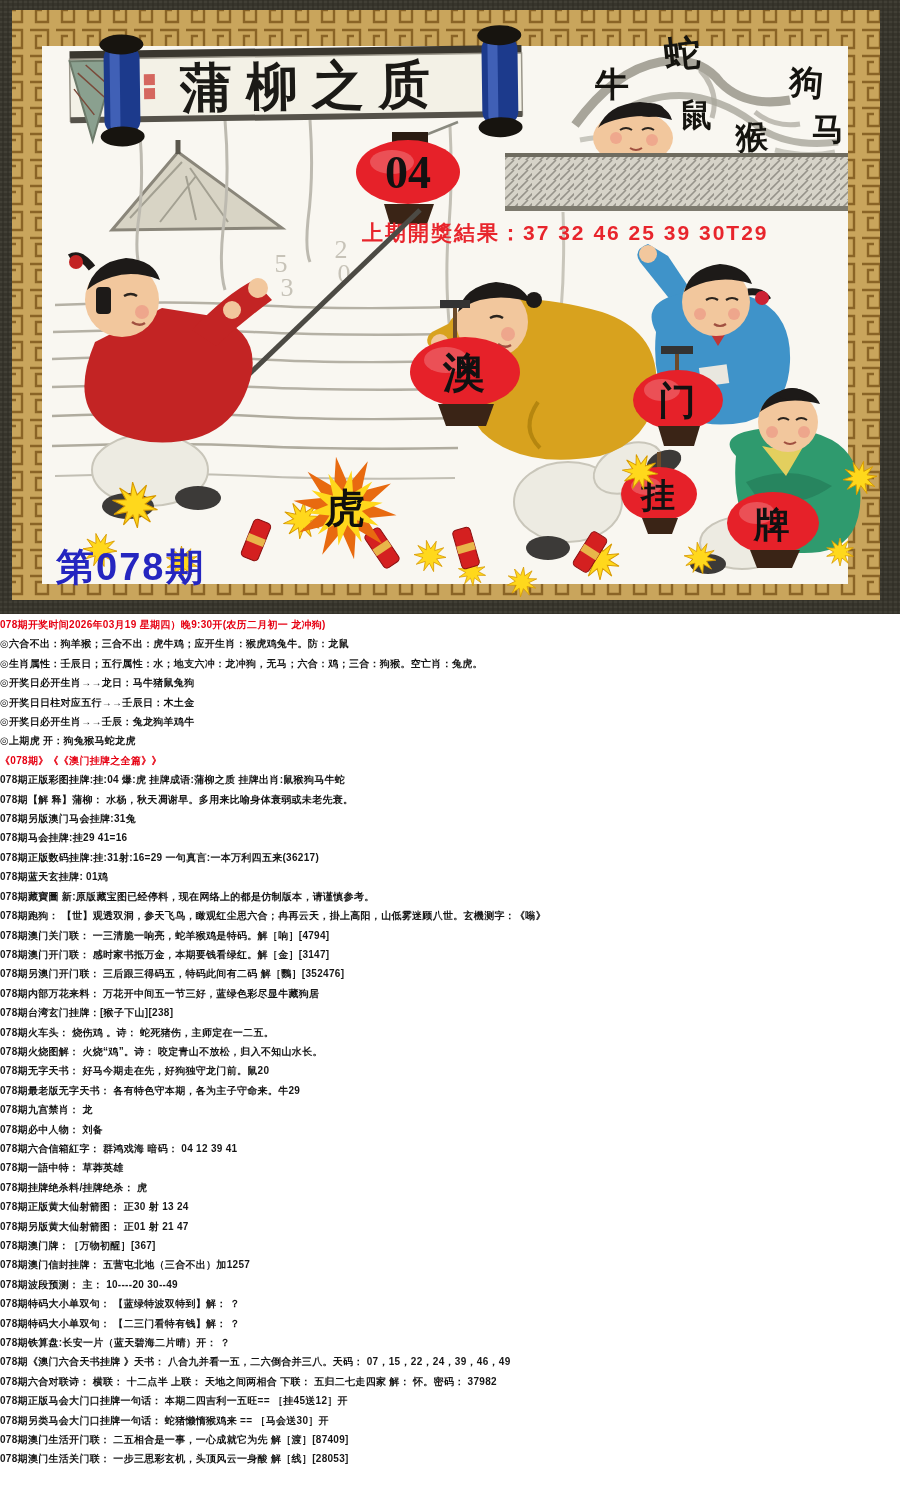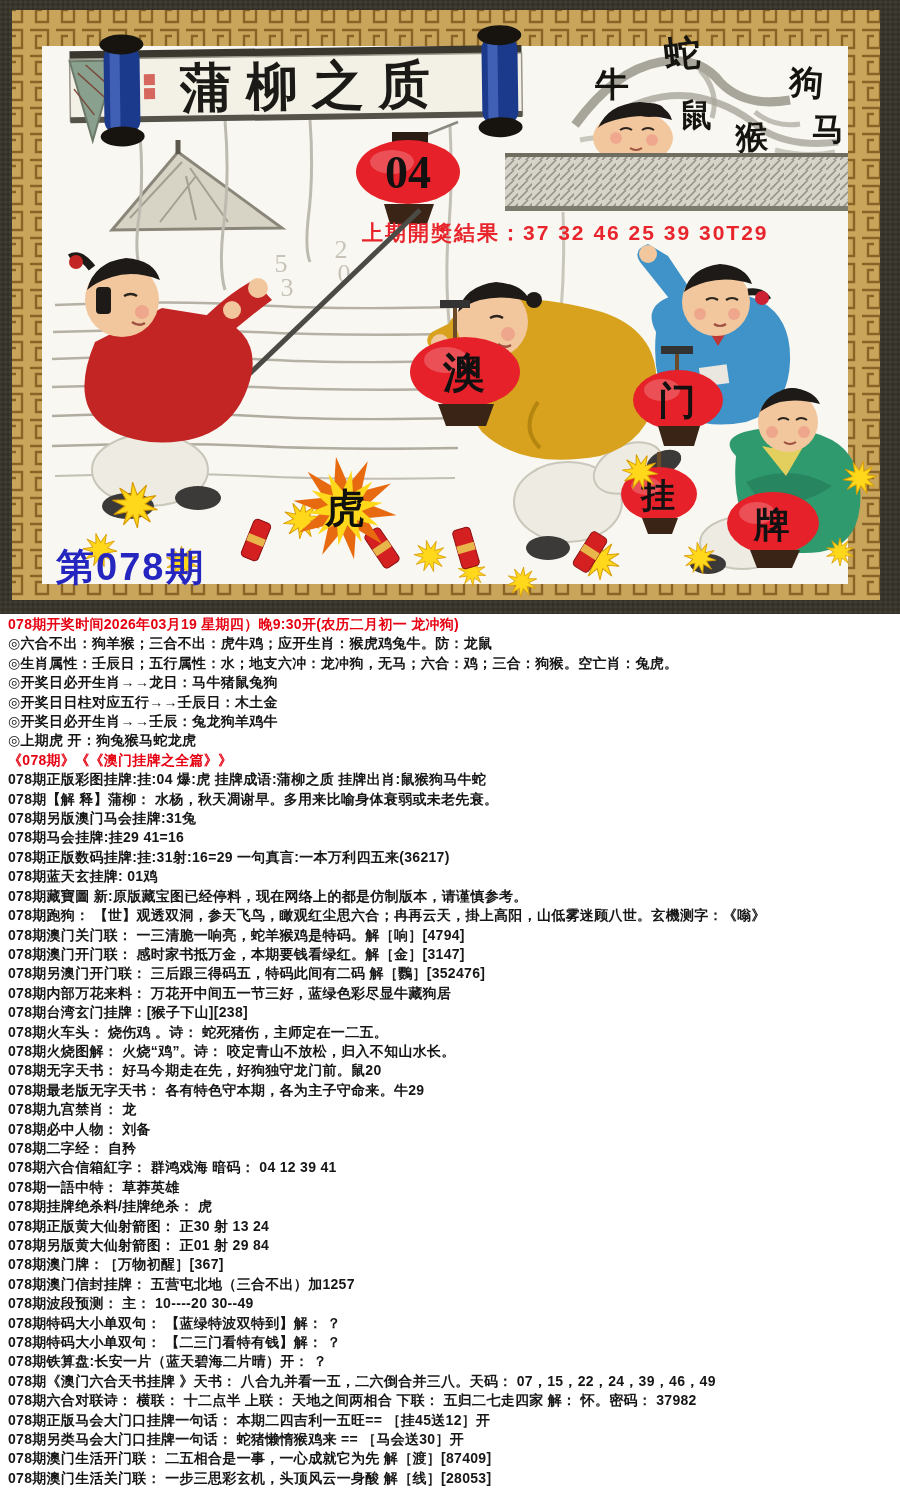--- a/index.html
+++ b/index.html
@@ -1,21 +1,21 @@
 <!DOCTYPE html>
 <html><head>
 <meta charset="utf-8">
 <style>
   html,body{margin:0;padding:0;background:#ffffff;}
   body{width:900px;height:1510px;font-family:"Liberation Sans","DejaVu Sans",sans-serif;}
   .stage{position:relative;width:900px;height:1510px;overflow:hidden;background:#ffffff;}
   .poster{position:absolute;left:0;top:0;width:900px;height:614px;}
   .poster svg{display:block;}
   .textsec{position:absolute;left:0;top:615px;width:900px;}
-  .line{font-weight:bold;font-size:14px;line-height:19.4px;color:#161616;white-space:nowrap;padding-left:8px;letter-spacing:0.3px;}
+  .line{font-weight:bold;font-size:10px;line-height:19.4px;color:#161616;white-space:nowrap;letter-spacing:0.3px;}
   .line.red{color:#e60012;}
 </style>
 </head>
 <body>
 
 <div class="stage">
 
   <div class="poster">
     <svg width="900" height="614" viewBox="0 0 900 614" xmlns="http://www.w3.org/2000/svg">
       <defs>
@@ -297,26 +297,25 @@
         <div class="line">078期澳门开门联： 感时家书抵万金，本期要钱看绿红。解［金］[3147]</div>
         <div class="line">078期另澳门开门联： 三后跟三得码五，特码此间有二码 解［鸚］[352476]</div>
         <div class="line">078期内部万花来料： 万花开中间五一节三好，蓝绿色彩尽显牛藏狗居</div>
         <div class="line">078期台湾玄门挂牌：[猴子下山][238]</div>
         <div class="line">078期火车头： 烧伤鸡 。诗： 蛇死猪伤，主师定在一二五。</div>
         <div class="line">078期火烧图解： 火烧“鸡”。诗： 咬定青山不放松，归入不知山水长。</div>
         <div class="line">078期无字天书： 好马今期走在先，好狗独守龙门前。鼠20</div>
         <div class="line">078期最老版无字天书： 各有特色守本期，各为主子守命来。牛29</div>
         <div class="line">078期九宫禁肖： 龙</div>
         <div class="line">078期必中人物： 刘备</div>
-        <div class="line">078期二字经： 自矜</div>
         <div class="line">078期六合信箱紅字： 群鸿戏海 暗码： 04 12 39 41</div>
         <div class="line">078期一語中特： 草莽英雄</div>
         <div class="line">078期挂牌绝杀料/挂牌绝杀： 虎</div>
         <div class="line">078期正版黄大仙射箭图： 正30 射 13 24</div>
-        <div class="line">078期另版黄大仙射箭图： 正01 射 29 84</div>
+        <div class="line">078期另版黄大仙射箭图： 正01 射 21 47</div>
         <div class="line">078期澳门牌：［万物初醒］[367]</div>
         <div class="line">078期澳门信封挂牌： 五营屯北地（三合不出）加1257</div>
         <div class="line">078期波段预测： 主： 10----20 30--49</div>
         <div class="line">078期特码大小单双句： 【蓝绿特波双特到】解： ？</div>
         <div class="line">078期特码大小单双句： 【二三门看特有钱】解： ？</div>
         <div class="line">078期铁算盘:长安一片（蓝天碧海二片晴）开： ？</div>
         <div class="line">078期《澳门六合天书挂牌 》天书： 八合九并看一五，二六倒合并三八。天码： 07，15，22，24，39，46，49</div>
         <div class="line">078期六合对联诗： 横联： 十二点半 上联： 天地之间两相合 下联： 五归二七走四家 解： 怀。密码： 37982</div>
         <div class="line">078期正版马会大门口挂牌一句话： 本期二四吉利一五旺== ［挂45送12］开</div>
         <div class="line">078期另类马会大门口挂牌一句话： 蛇猪懒惰猴鸡来 == ［马会送30］开</div>

